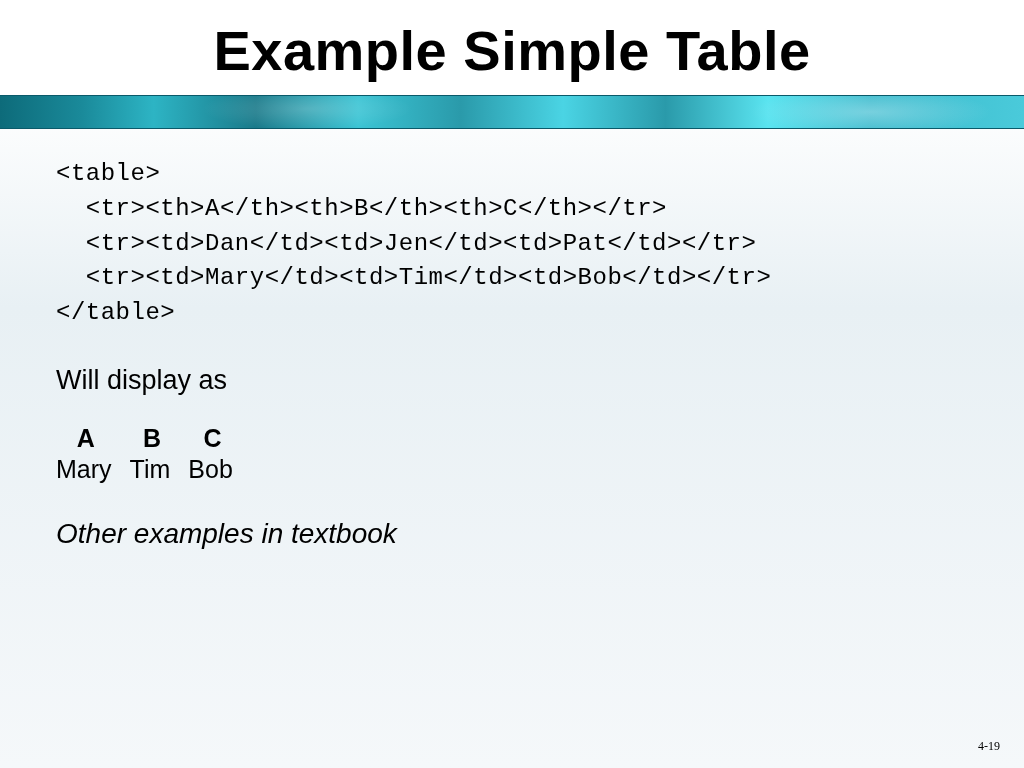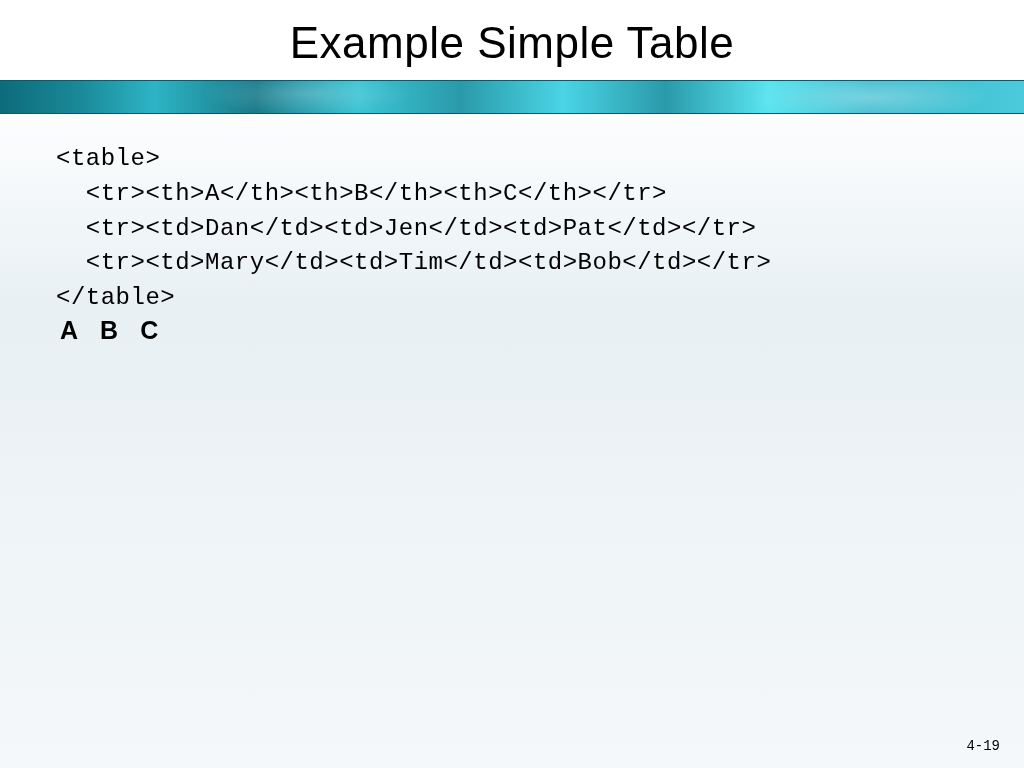--- a/index.html
+++ b/index.html
@@ -10,22 +10,22 @@
     body {
       width: 1024px;
       height: 768px;
       font-family: "Century Gothic", "Futura", "Trebuchet MS", Arial, sans-serif;
       background: linear-gradient(to bottom, #ffffff 0%, #ffffff 12%, #e8f0f4 40%, #f5f8fa 100%);
       position: relative;
       overflow: hidden;
     }
     .title {
       text-align: center;
-      font-size: 44px;
-      font-weight: 400;
+      font-size: 56px;
+      font-weight: 700;
       color: #000;
       padding-top: 18px;
       padding-bottom: 12px;
       letter-spacing: 0.5px;
     }
     .divider-bar {
       width: 100%;
       height: 34px;
       background: linear-gradient(to right,
         #0d6b7a 0%, #1a8a9a 8%, #2db4c4 15%, #1a7a8a 25%,
@@ -82,47 +82,54 @@
       font-style: italic;
       font-size: 28px;
       margin-top: 32px;
       color: #000;
       font-weight: 400;
     }
     .page-number {
       position: absolute;
       bottom: 14px;
       right: 24px;
-      font-size: 14px;
+      font-size: 12px;
       color: #000;
-      font-family: Liberation Mono, monospace;
+      font-family: Liberation Serif, serif;
     }
   </style>
 </head>
 <body>
 
 <h1 class="title">Example Simple Table</h1>
 
 <div class="divider-bar"></div>
 
 <div class="content">
 
   <div class="code-block"><span>&lt;table&gt;</span>
 <span>  &lt;tr&gt;&lt;th&gt;A&lt;/th&gt;&lt;th&gt;B&lt;/th&gt;&lt;th&gt;C&lt;/th&gt;&lt;/tr&gt;</span>
 <span>  &lt;tr&gt;&lt;td&gt;Dan&lt;/td&gt;&lt;td&gt;Jen&lt;/td&gt;&lt;td&gt;Pat&lt;/td&gt;&lt;/tr&gt;</span>
 <span>  &lt;tr&gt;&lt;td&gt;Mary&lt;/td&gt;&lt;td&gt;Tim&lt;/td&gt;&lt;td&gt;Bob&lt;/td&gt;&lt;/tr&gt;</span>
 <span>&lt;/table&gt;</span></div>
 
+  <div class="will-display">Will display as</div>
 
   <table class="rendered-table">
     <tbody>
         <tr>
       <th>A</th>
       <th>B</th>
       <th>C</th>
     </tr>
+    <tr>
+      <td>Mary</td>
+      <td>Tim</td>
+      <td>Bob</td>
+    </tr>
   </tbody>
     </table>
 
+  <div class="other-examples">Other examples in textbook</div>
 
 </div>
 
 <div class="page-number">4-19</div>
 
 </body></html>

